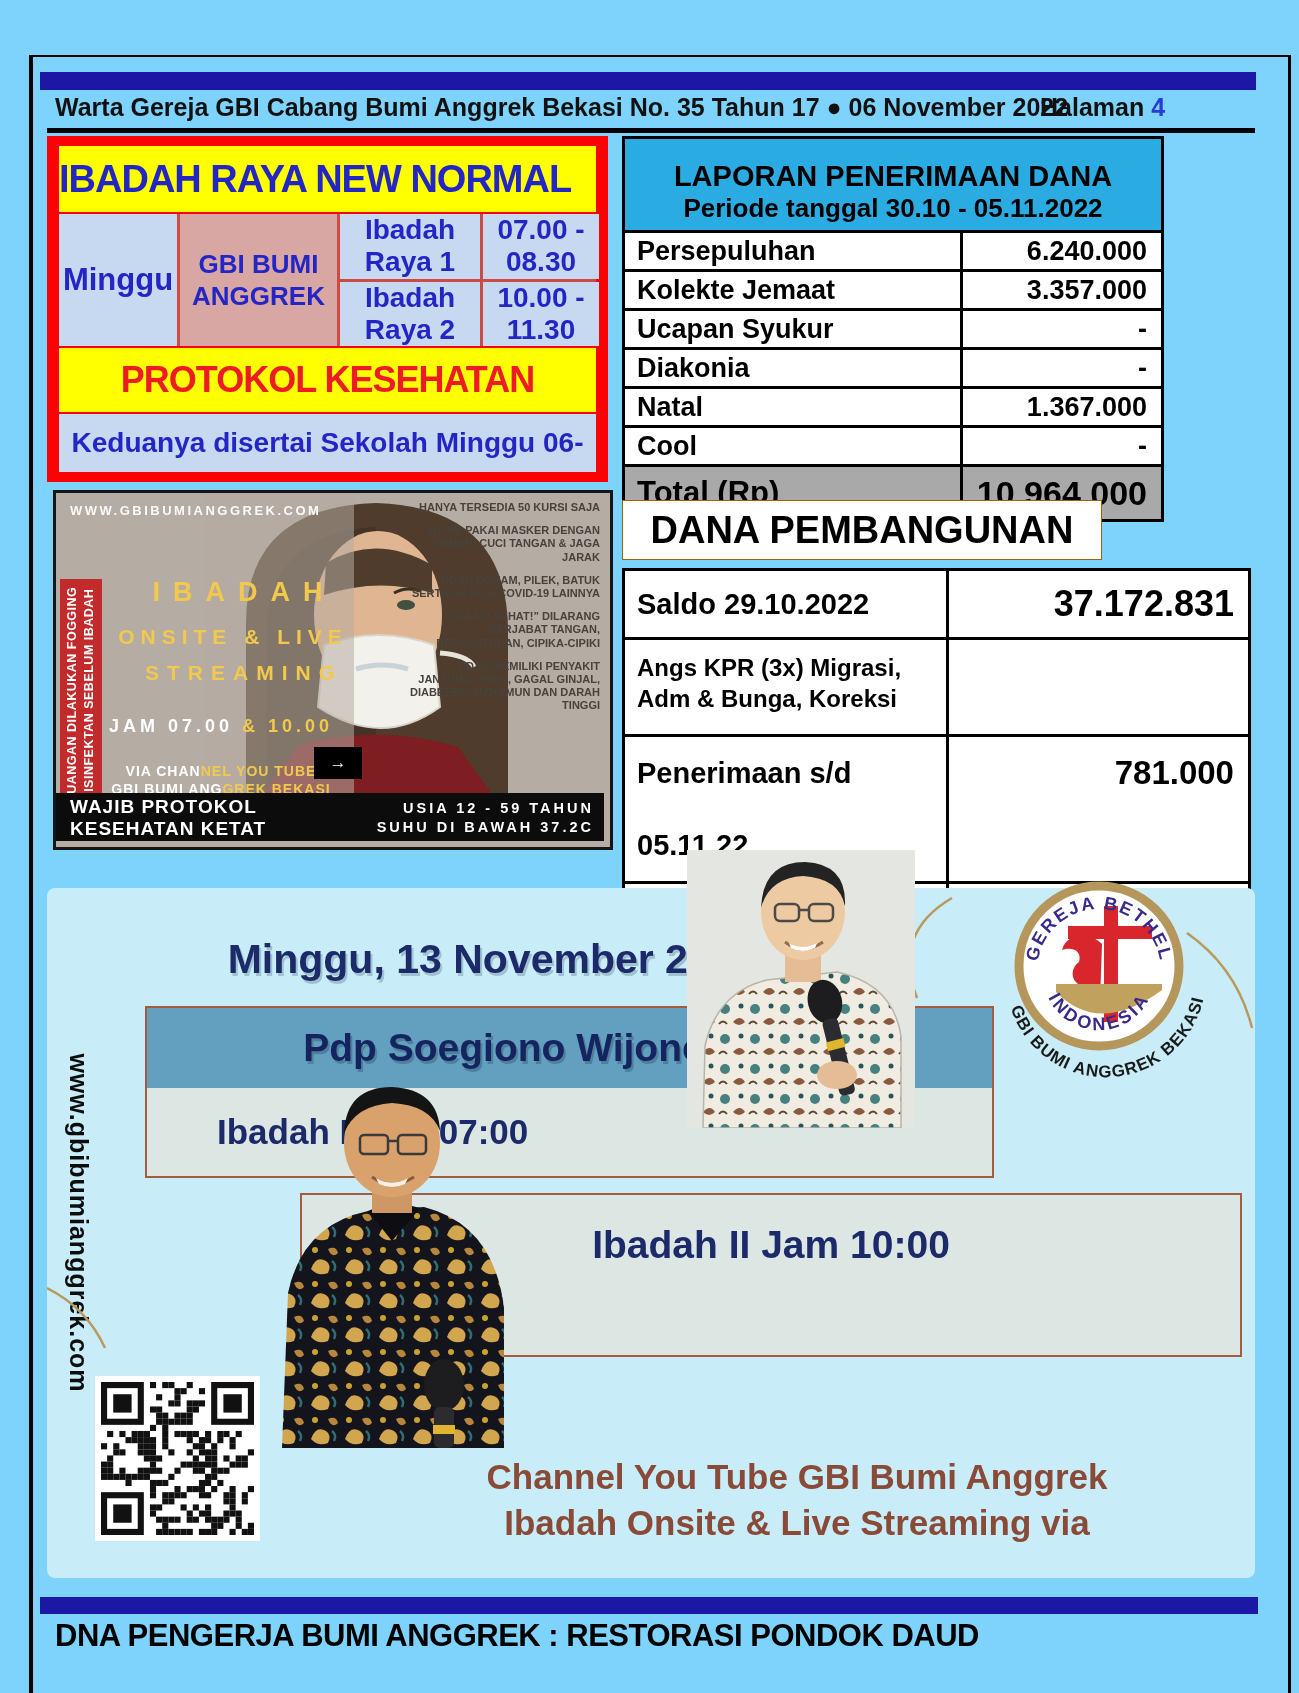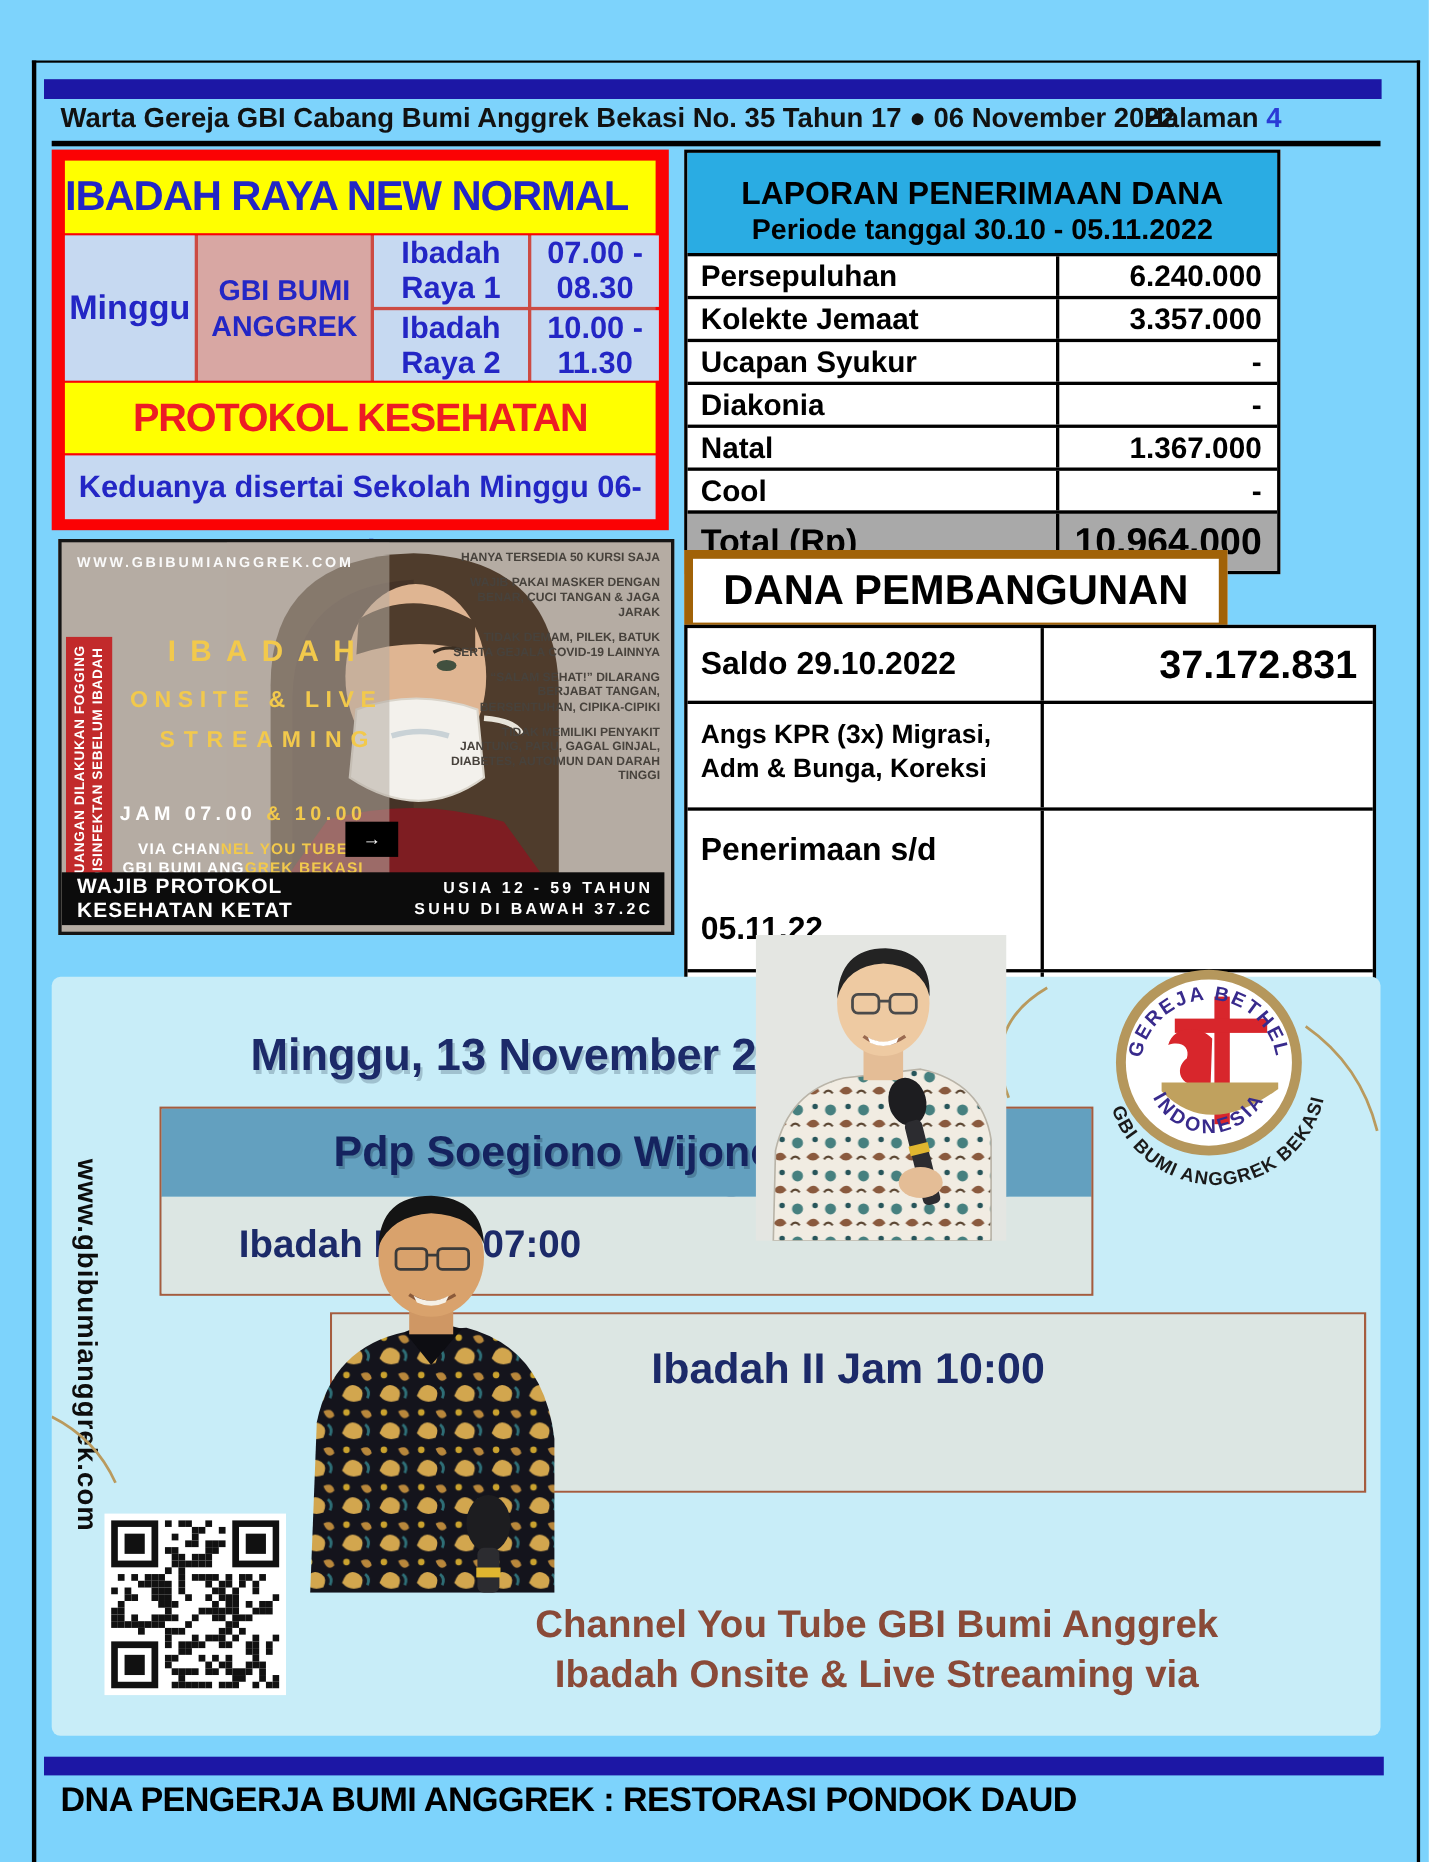--- a/index.html
+++ b/index.html
@@ -42,21 +42,21 @@
   .lp-head .l1{font-size:29px;font-weight:700;}
   .lp-head .l2{font-size:26px;font-weight:700;}
   .lp-row{display:grid;grid-template-columns:63% 37%;border-top:3px solid #000;}
   .lp-label{font-size:27px;font-weight:700;padding-left:12px;line-height:36px;border-right:3px solid #000;}
   .lp-value{font-size:27px;font-weight:700;text-align:right;padding-right:14px;line-height:36px;}
   .lp-total{background:#a9a9a9;}
   .lp-total .lp-label{font-size:31px;line-height:52px;}
   .lp-total .lp-value{font-size:34px;line-height:52px;}
 
   
-  .dana-title{left:622px;top:500px;width:478px;height:58px;border:8px solid #a16207;background:#fff;
+  .dana-title{left:622px;top:500px;width:478px;height:58px;border:1px solid #a16207;background:#fff;
               font-size:38px;font-weight:700;text-align:center;line-height:58px;color:#000;}
   .dana{left:622px;top:568px;width:623px;border:3px solid #000;background:#fff;}
   .dn-row{display:grid;grid-template-columns:52% 48%;}
   .dn-row + .dn-row{border-top:3px solid #000;}
   .dn-label{font-weight:700;padding-left:12px;border-right:3px solid #000;}
   .dn-value{font-weight:700;text-align:right;padding-right:14px;}
   .dn-r1 .dn-label{font-size:29px;line-height:66px;}  .dn-r1 .dn-value{font-size:36px;line-height:66px;}
   .dn-r2 .dn-label{font-size:24px;line-height:1.3;padding-top:12px;padding-bottom:20px;min-height:60px;}
   .dn-r3 .dn-label{font-size:29px;line-height:72px;} .dn-r3 .dn-value{font-size:33px;line-height:72px;}
   .dn-r4 .dn-label{font-size:29px;line-height:72px;} .dn-r4 .dn-value{font-size:37px;line-height:72px;}
@@ -67,21 +67,21 @@
   .bn-strip{left:-91px;top:181px;width:232px;height:42px;transform:rotate(-90deg);background:#c22a2b;
             color:#fff;font-weight:700;font-size:12.5px;text-align:center;line-height:1.35;
             display:flex;flex-direction:column;justify-content:center;z-index:6;letter-spacing:.5px;}
   .bn-woman{left:150px;top:0;width:340px;height:304px;z-index:1;}
   .bn-t1{left:62px;top:84px;width:252px;text-align:center;color:#f2c94c;font-weight:700;
          font-size:27px;letter-spacing:13px;z-index:4;}
   .bn-t2{left:40px;top:132px;width:274px;text-align:center;color:#f2c94c;font-weight:700;
          font-size:21px;letter-spacing:6px;z-index:4;}
   .bn-t3{left:62px;top:168px;width:252px;text-align:center;color:#f2c94c;font-weight:700;
          font-size:21px;letter-spacing:8px;z-index:4;}
-  .bn-time{left:30px;top:236px;width:270px;text-align:center;font-weight:700;font-size:18px;
+  .bn-time{left:30px;top:223px;width:270px;text-align:center;font-weight:700;font-size:18px;
            letter-spacing:4px;z-index:4;color:#fff;}
   .bn-time .yel{color:#f2c94c;}
   .bn-via1{left:30px;top:270px;width:270px;text-align:center;font-weight:700;font-size:14px;
            letter-spacing:1px;color:#fff;z-index:4;}
   .bn-via2{left:30px;top:288px;width:270px;text-align:center;font-weight:700;font-size:14px;
            letter-spacing:1px;color:#fff;z-index:4;}
   .yel{color:#f2c94c;}
   .bn-arrow{left:258px;top:254px;width:48px;height:32px;background:#000;color:#fff;text-align:center;
             line-height:32px;font-size:17px;z-index:4;}
   .bn-rules{left:352px;top:8px;width:192px;text-align:right;color:#47423c;font-weight:700;
@@ -253,20 +253,21 @@
     <div class="dn-row dn-r1">
       <div class="dn-label">Saldo 29.10.2022</div>
       <div class="dn-value">37.172.831</div>
     </div>
     <div class="dn-row dn-r2">
       <div class="dn-label">Angs KPR (3x)  Migrasi, Adm &amp; Bunga, Koreksi</div>
       <div class="dn-value"></div>
     </div>
     <div class="dn-row dn-r3">
       <div class="dn-label">Penerimaan s/d 05.11.22</div>
+      <div class="dn-value">781.000</div>
     </div>
     <div class="dn-row dn-r4">
       <div class="dn-label">Saldo Akhir 05 Nov 2022</div>
       <div class="dn-value">37.953.831</div>
     </div>
   </div>
 
   <div class="abs panel">
     <svg class="abs pn-arcs" viewBox="0 0 1208 740" preserveAspectRatio="none">
       <path d="M905,60 Q845,95 870,160" stroke="#b99a5e" stroke-width="2.5" fill="none"></path>

